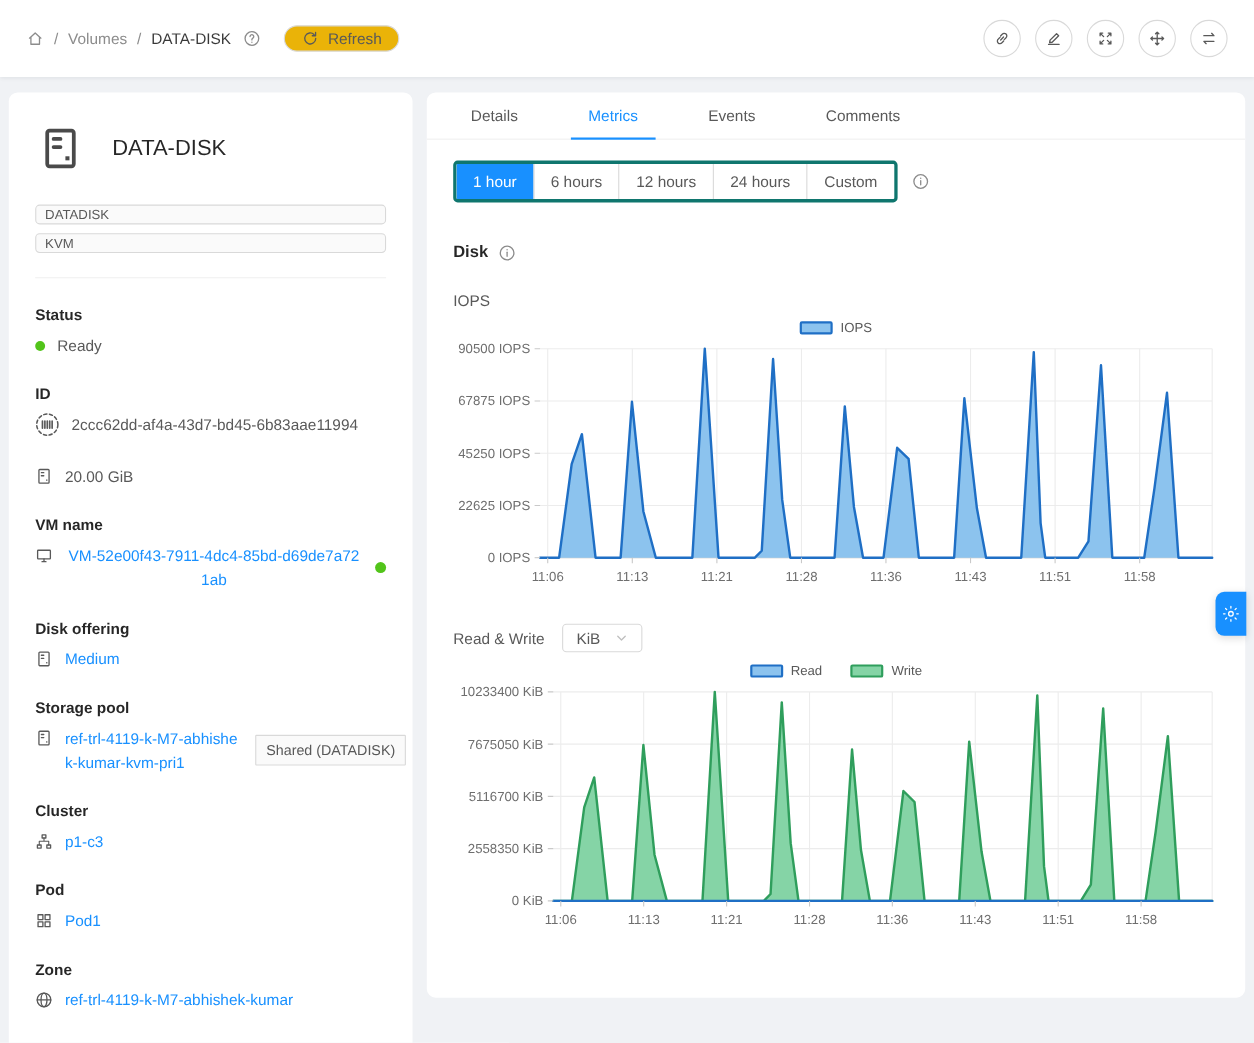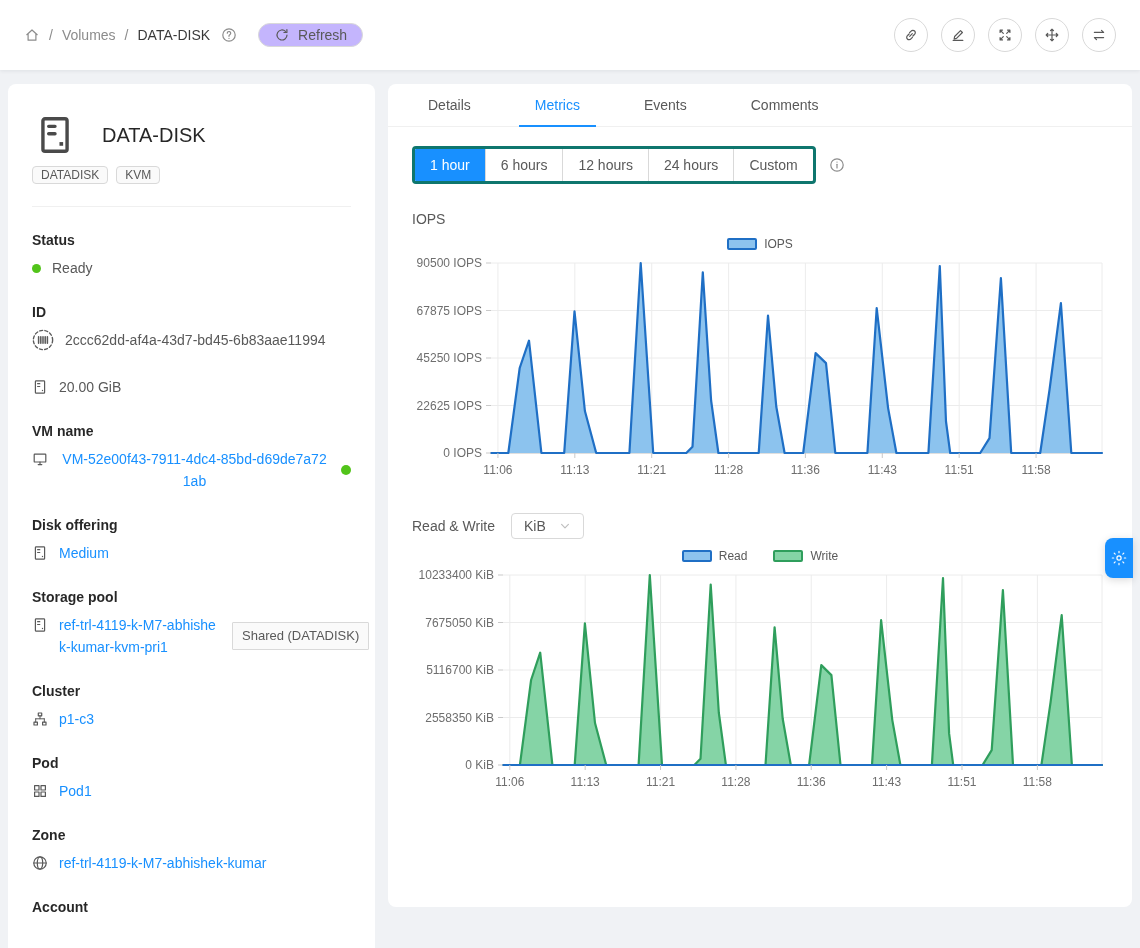--- a/index.html
+++ b/index.html
@@ -13,36 +13,36 @@
   
   .topbar { height:70px; background:#fff; display:flex; align-items:center;
     justify-content:space-between; padding:0 24px; box-shadow:0 1px 4px rgba(0,21,41,.08);
     position:relative; z-index:2; }
   .breadcrumb { display:flex; align-items:center; gap:9px; color:#8c8c8c; }
   .crumb-home { color:#8c8c8c; display:flex; cursor:pointer; }
   .crumb-link { color:#8c8c8c; cursor:pointer; }
   .crumb-current { color:rgba(0,0,0,.78); }
   .help-icon { color:#8c8c8c; display:flex; margin-left:2px; }
   .refresh-btn { display:inline-flex; align-items:center; gap:8px; border:1px solid #d9d9d9;
-    border-radius:16px; padding:3px 15px; background:#c4b5fd; color:#595959; cursor:pointer;
+    border-radius:16px; padding:3px 15px; background:#eab308; color:#595959; cursor:pointer;
     font-size:14px; margin-left:12px; font-family:inherit; }
   .actions { display:flex; gap:13px; }
   .action-btn { width:34px; height:34px; border-radius:50%; border:1px solid #d9d9d9;
     background:#fff; display:flex; align-items:center; justify-content:center;
     color:#595959; cursor:pointer; }
   
   .content { display:flex; gap:13px; padding:14px 8px; align-items:flex-start; }
   .card { background:#fff; border-radius:8px; }
   .left-card { width:367px; padding:24px; height:1400px; flex:none; }
   .main-card { flex:1; height:823px; overflow:hidden; }
   
   .vol-head { display:flex; align-items:center; gap:26px; padding:6px 0 0 2px; }
   .vol-icon { color:#4a4a4a; display:flex; }
   .vol-title { font-size:20px; color:rgba(0,0,0,.85); }
-  .tag-row { display:flex; gap:8px; margin-top:10px; }
+  .tag-row { display:flex; gap:8px; margin-top:30px;flex-direction:column; }
   .tag { border:1px solid #d9d9d9; background:#fafafa; border-radius:4px;
     padding:1px 8px; font-size:12px; color:#595959; }
   .divider { height:1px; background:#f0f0f0; margin:22px 0 0; }
   .field { margin-top:25px; }
   .field-label { font-weight:700; color:rgba(0,0,0,.85); margin-bottom:9px; }
   .field-value { display:flex; align-items:flex-start; gap:11px; color:#595959; line-height:22px; }
   .field-icon { color:#595959; flex:none; display:flex; margin-top:3px; }
   .field-icon.big { margin-top:0; }
   .status-dot { width:9px; height:9px; border-radius:50%; background:#52c41a; flex:none; margin-top:7px; }
   .trailing-dot { width:10px; height:10px; border-radius:50%; background:#52c41a; flex:none;
@@ -309,20 +309,30 @@
           </div>
         <span class="info-icon">
             <svg width="16" height="16" viewBox="0 0 16 16" fill="none" stroke="currentColor" stroke-width="1.2" stroke-linecap="round" stroke-linejoin="round">
               <circle cx="8" cy="8" r="6.2"></circle>
               <path d="M8 7.3V11"></path>
               <circle cx="8" cy="5.1" r=".65" fill="currentColor" stroke="none"></circle>
             </svg>
           </span>
       </div>
 
+      <div class="disk-heading">
+        <span>Disk</span>
+        <span class="info-icon">
+            <svg width="16" height="16" viewBox="0 0 16 16" fill="none" stroke="currentColor" stroke-width="1.2" stroke-linecap="round" stroke-linejoin="round">
+              <circle cx="8" cy="8" r="6.2"></circle>
+              <path d="M8 7.3V11"></path>
+              <circle cx="8" cy="5.1" r=".65" fill="currentColor" stroke="none"></circle>
+            </svg>
+          </span>
+      </div>
 
       <div class="chart-sub">IOPS</div>
       <div class="chart-wrap">
           <div class="chart-legend">
             <span class="legend-item">
               <span class="legend-swatch" style="border-color: rgb(31, 111, 197); background: rgb(140, 195, 238);"></span>
               <span>IOPS</span>
             </span>
           </div>
           <svg width="696" height="232" class="chart">

